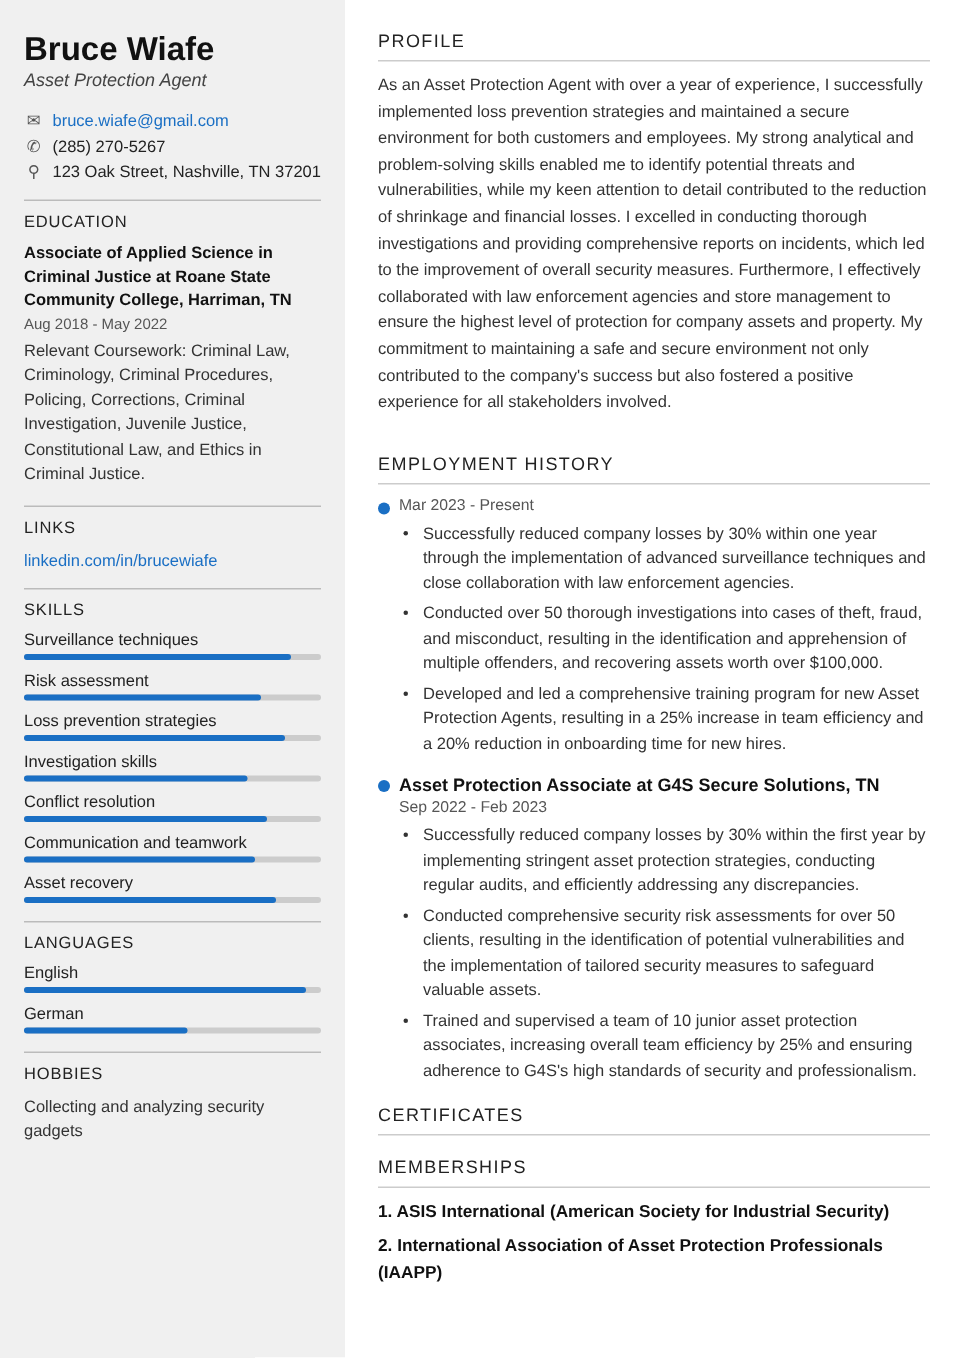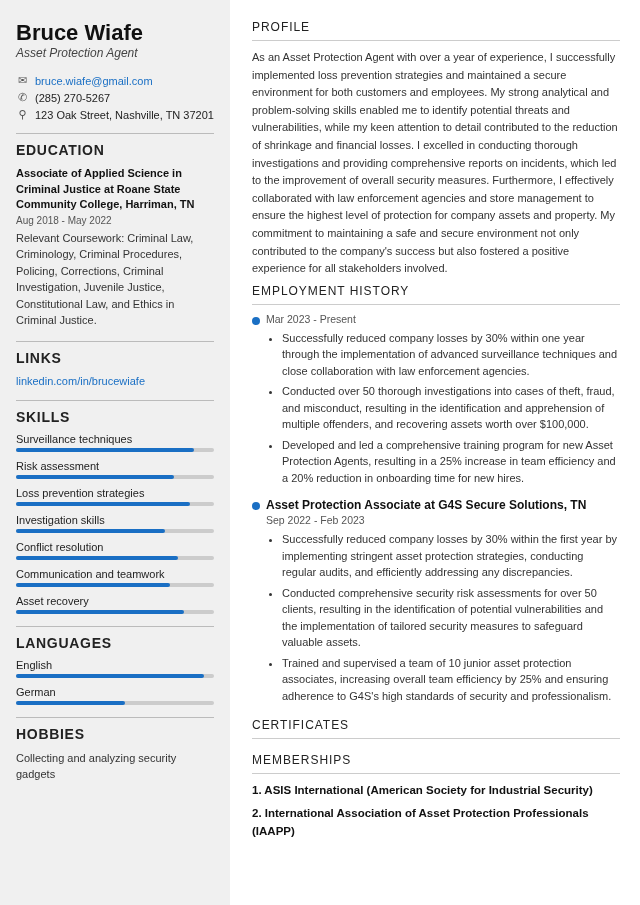--- a/index.html
+++ b/index.html
@@ -53,22 +53,22 @@
       color: #1a6fc4;
       text-decoration: none;
       font-size: 11px;
     }
     .section-divider {
       border: none;
       border-top: 1.5px solid #bbb;
       margin: 12px 0 8px 0;
     }
     .section-title-left {
-      font-size: 14px;
-      font-weight: bold;
+      font-size: 11px;
+      font-weight: normal;
       letter-spacing: 0.05em;
       color: #222;
       margin-bottom: 8px;
     }
     .edu-degree {
       font-size: 11px;
       font-weight: bold;
       color: #111;
       line-height: 1.4;
     }
@@ -148,21 +148,21 @@
     }
     .main-divider {
       border: none;
       border-top: 1.5px solid #ccc;
       margin-bottom: 8px;
     }
     .profile-text {
       font-size: 11px;
       color: #333;
       line-height: 1.6;
-      margin-bottom: 6px;
+      margin-bottom: 24px;
     }
     .job-title {
       font-size: 12px;
       font-weight: bold;
       color: #111;
       margin-bottom: 2px;
     }
     .job-date {
       font-size: 10.5px;
       color: #555;

